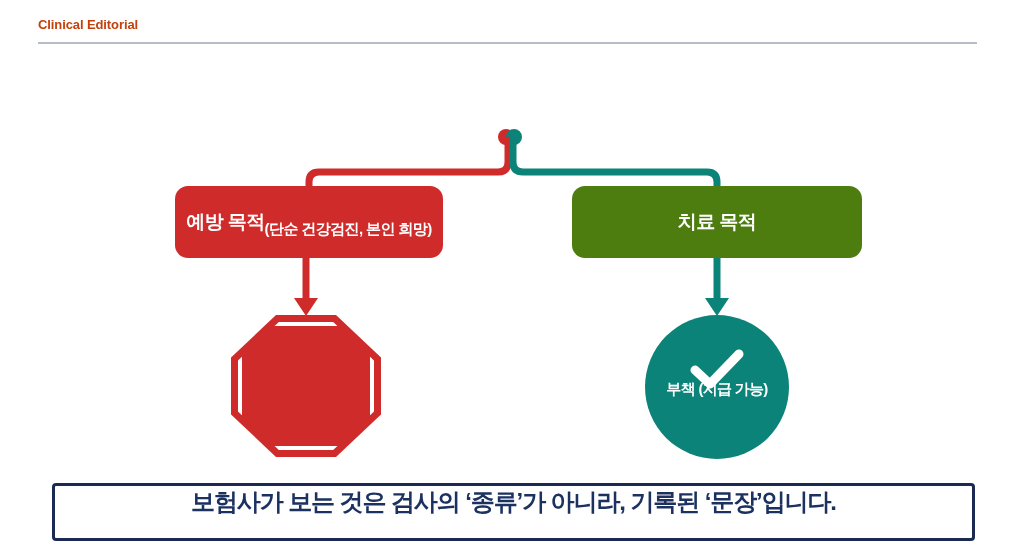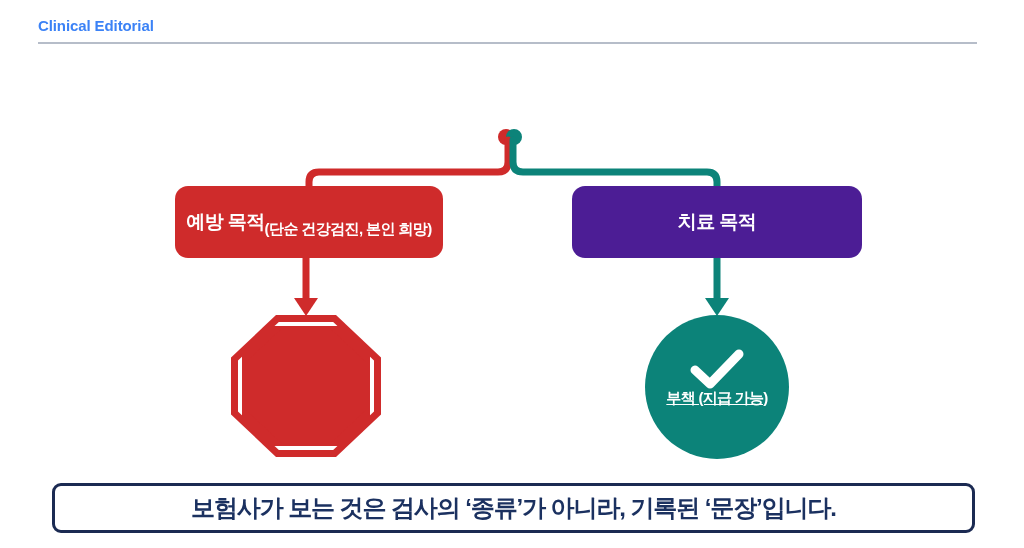--- a/index.html
+++ b/index.html
@@ -23,24 +23,24 @@
     width: 1024px;
     height: 548px;
     background: #ffffff;
   }
 
   
   .eyebrow {
     position: absolute;
     left: 38px;
     top: 17px;
-    font-size: 15px;
+    font-size: 13px;
     font-weight: 600;
     letter-spacing: -0.1px;
-    color: #3b82f6;
+    color: #c2410c;
     white-space: nowrap;
   }
   .header-rule {
     position: absolute;
     left: 38px;
     top: 42px;
     width: 939px;
     height: 2px;
     background: #b6bdc9;
   }
@@ -100,21 +100,21 @@
     top: 186px;
     width: 268px;
     height: 72px;
     background: #cf2b2b;
   }
   #box-treat {
     left: 572px;
     top: 186px;
     width: 290px;
     height: 72px;
-    background: #4c1d95;
+    background: #4d7c0f;
   }
 
   
   #outcome-deny {
     position: absolute;
     left: 231px;
     top: 315px;
     width: 150px;
     height: 142px;
   }
@@ -172,37 +172,36 @@
   #outcome-allow .check-icon {
     position: absolute;
     left: 50%;
     top: 34px;
     transform: translateX(-50%);
     width: 56px;
     height: 42px;
     z-index: 3;
   }
   #outcome-allow .outcome-label {
-    top: 74px;
-    text-decoration: underline;
+    top: 65px;
   }
 
   
   #callout {
     position: absolute;
     left: 52px;
     top: 483px;
     width: 923px;
-    height: 50px;
+    height: 58px;
     box-sizing: border-box;
     border: 3px solid #1b2a52;
-    border-radius: 9px;
+    border-radius: 4px;
     background: #ffffff;
     display: flex;
-    align-items: center;
+    align-items: flex-start;
     justify-content: center;
   }
   #callout .callout-text {
     font-size: 24px;
     font-weight: 700;
     color: #1b3160;
     letter-spacing: -1.1px;
     white-space: nowrap;
   }
 </style>

